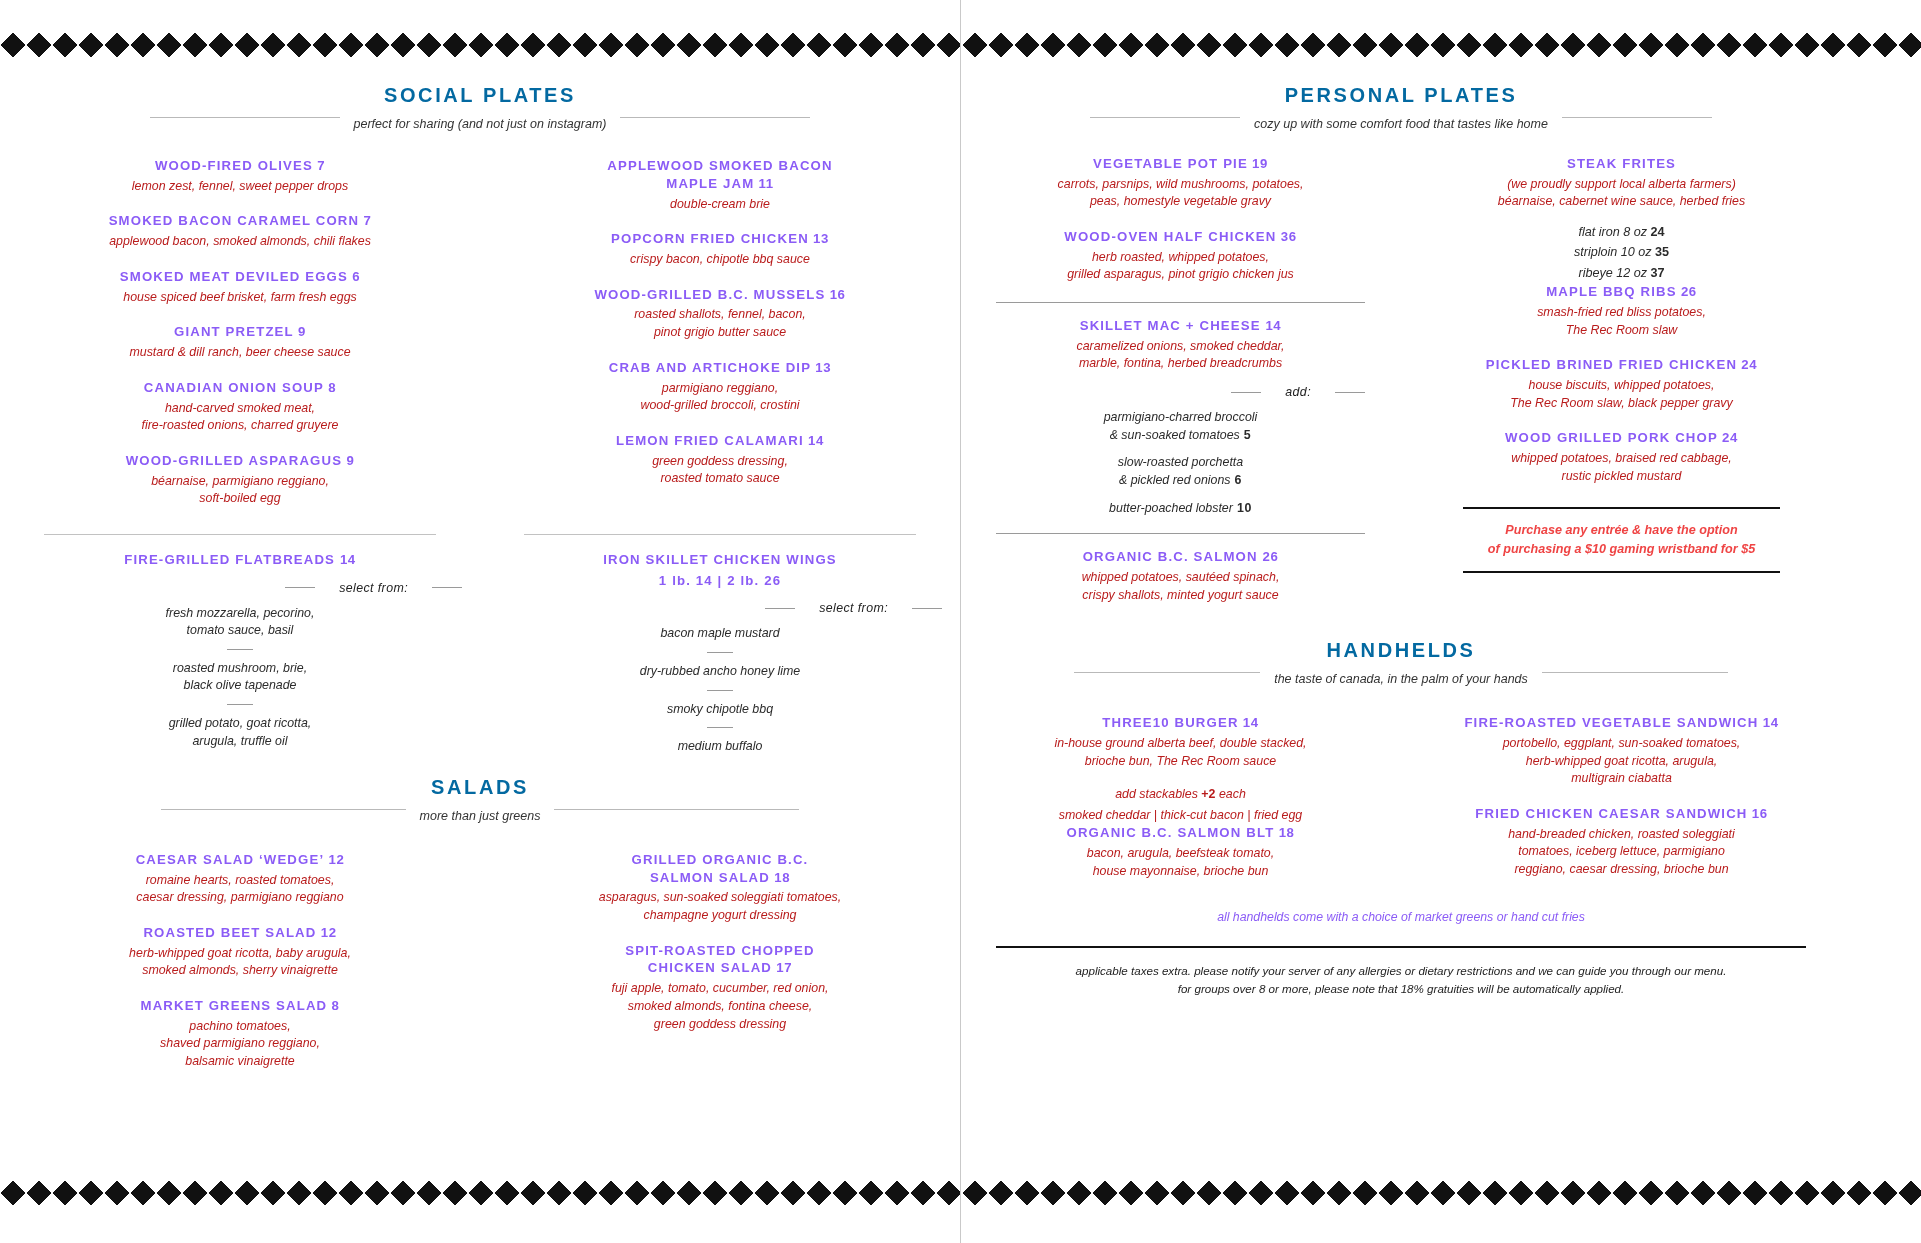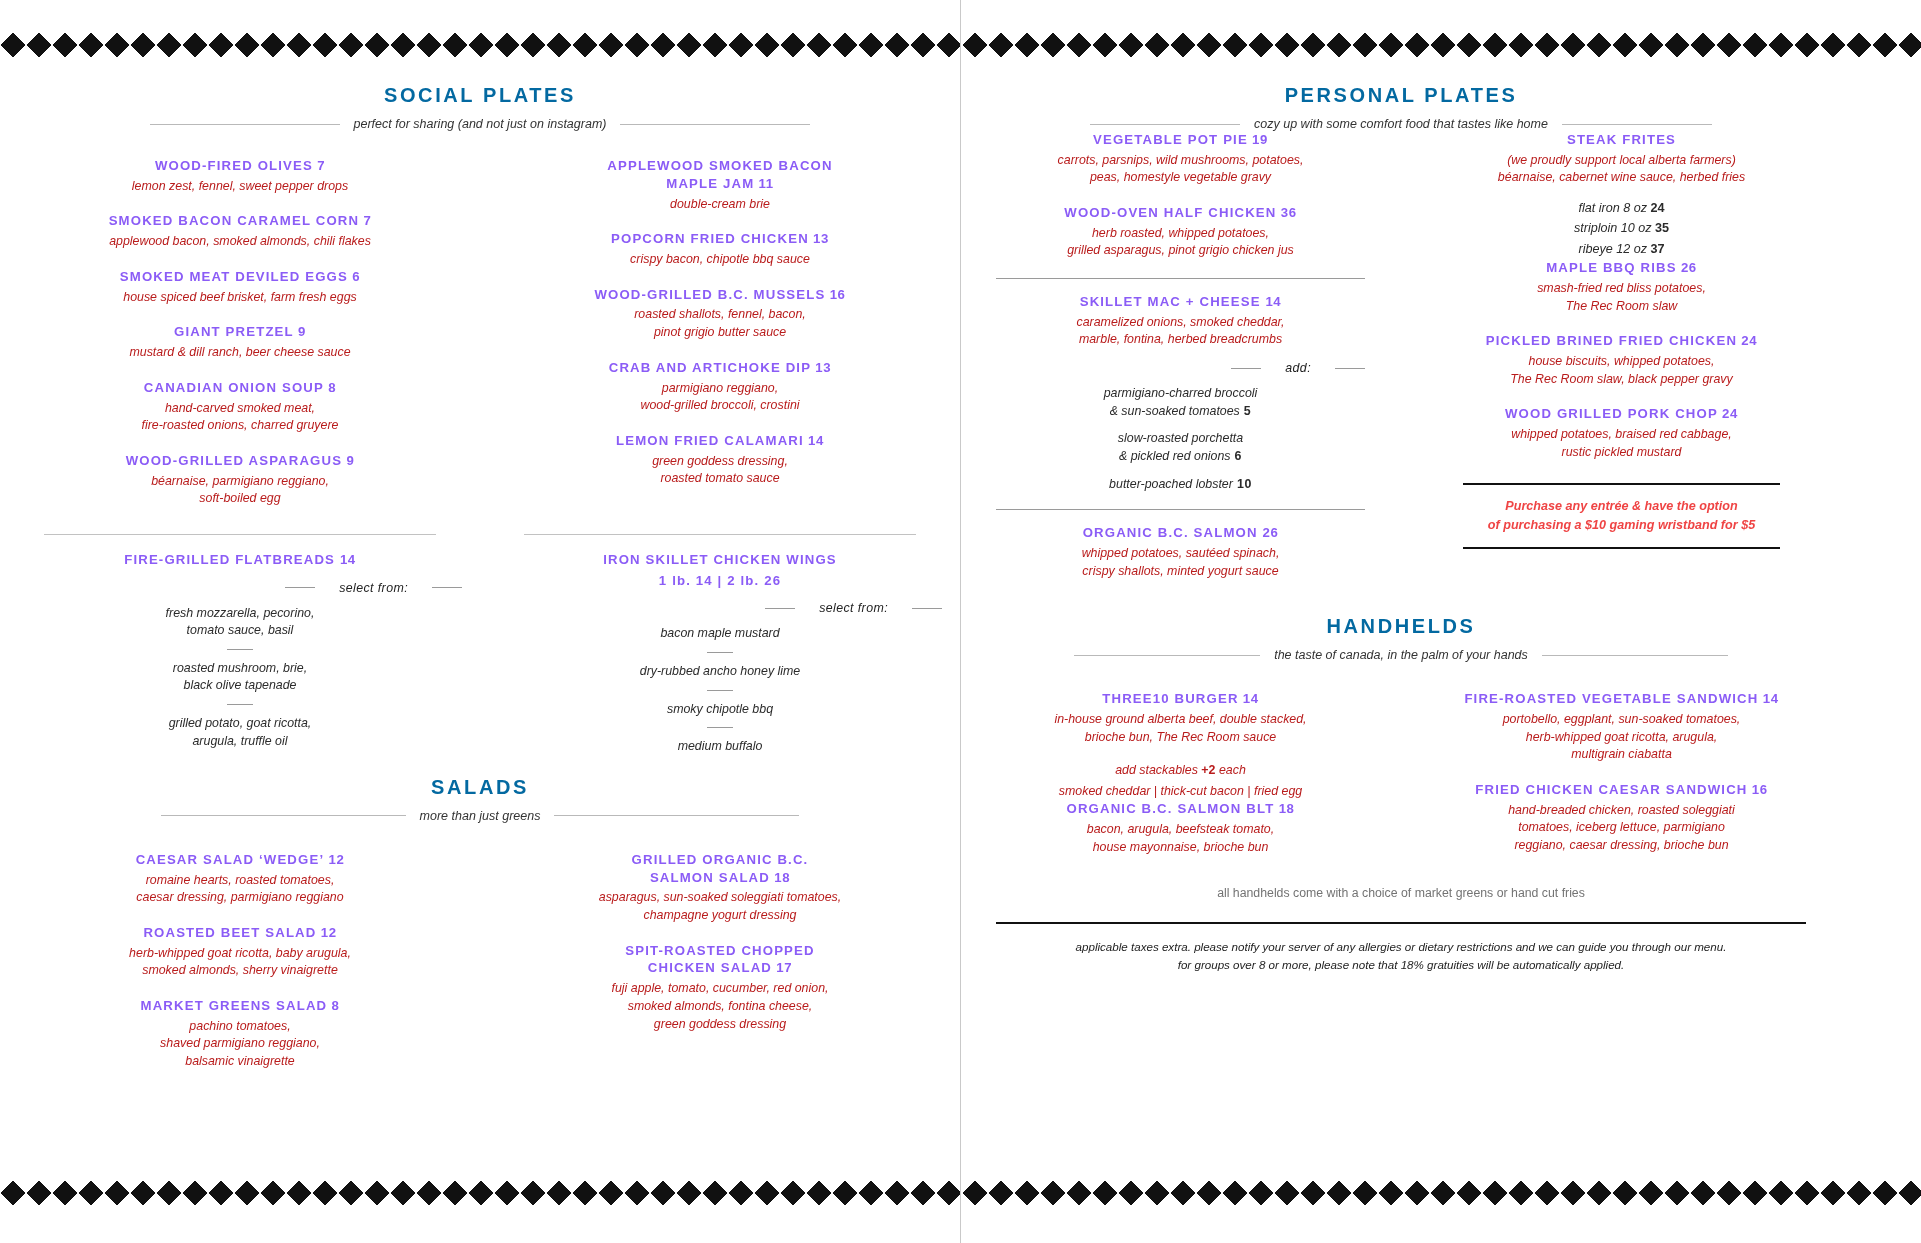--- a/index.html
+++ b/index.html
@@ -55,21 +55,21 @@
   
   .section-head { text-align: center; margin-top: 26px; }
   .section-title {
     font-size: 20px;
     letter-spacing: 2.6px;
     font-weight: 600;
     color: #0369a1;
   }
   .sub-row {
     display: flex;
-    align-items: center;
+    align-items: flex-start;
     justify-content: center;
     margin-top: 10px;
     gap: 14px;
   }
   .sub-row .rule { height: 1px; background: #b9b9b9; flex: 0 0 auto; }
   .section-sub {
     font-style: italic;
     font-size: 12.5px;
     color: #333;
     white-space: nowrap;
@@ -126,21 +126,21 @@
   .note-text {
     font-style: italic; font-weight: 700; font-size: 12.6px;
     text-align: center; line-height: 1.5; color: #ef4444; padding: 12px 0;
   }
 
   .footer-note {
     font-style: italic; font-size: 11.6px; color: #222;
     text-align: center; line-height: 1.55; margin-top: 14px;
   }
   .handheld-note {
-    font-size: 12.3px; color: #737373;
+    font-style: italic; font-size: 12.3px; color: #8b5cf6;
     text-align: center; margin-top: 30px;
   }
 </style>
 </head>
 <body>
 
 <div class="band band-top"></div>
 <div class="band band-bottom"></div>
 <div class="divider"></div>
 
@@ -391,21 +391,21 @@
 
     <div class="section-head">
       <div class="section-title">PERSONAL PLATES</div>
       <div class="sub-row">
         <div class="rule" style="width:150px"></div>
         <div class="section-sub">cozy up with some comfort food that tastes like home</div>
         <div class="rule" style="width:150px"></div>
       </div>
     </div>
 
-    <div class="cols2" style="">
+    <div class="cols2" style="margin-top:24px">
 
       <div class="colA" style="padding:0 36px">
         <div id="personal-a">
             <div class="item">
               <div class="item-name">
                 <div>VEGETABLE POT PIE<span class="price">  19</span></div>
               </div>
               <div class="item-desc">
                 <div>carrots, parsnips, wild mushrooms, potatoes,</div>
                 <div>peas, homestyle vegetable gravy</div>

